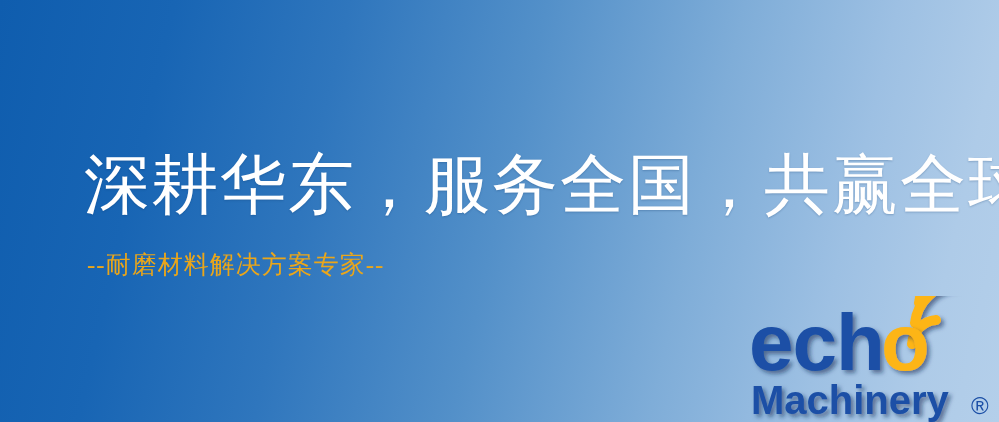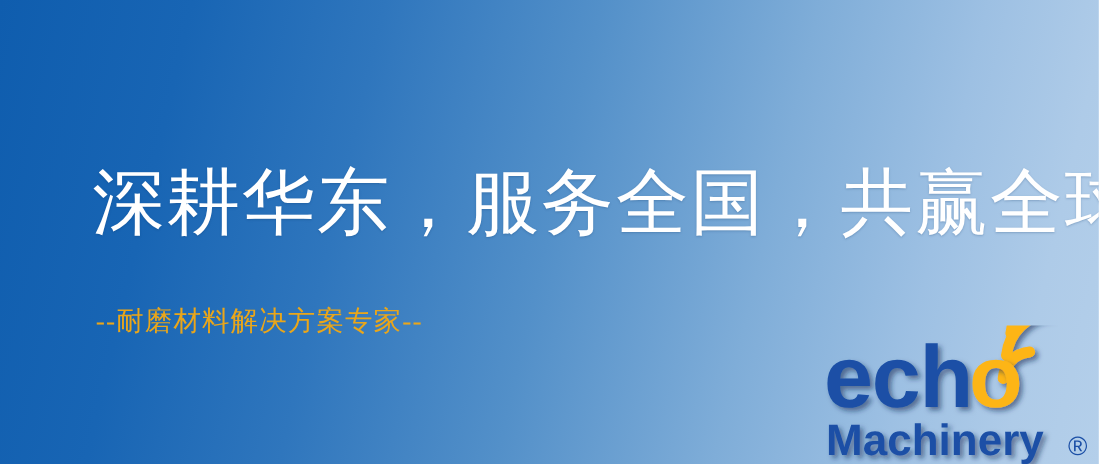--- a/index.html
+++ b/index.html
@@ -36,21 +36,21 @@
     letter-spacing: 2px;
     color: #ffffff;
     white-space: nowrap;
     text-shadow: 0 1px 2px rgba(10, 50, 100, 0.25);
   }
 
   
   #subtitle {
     position: absolute;
     left: 87px;
-    top: 280px;
+    top: 252px;
     font-family: "Liberation Serif", "DejaVu Serif", serif;
     font-size: 25px;
     line-height: 1;
     letter-spacing: 1px;
     color: #eaa61a;
     white-space: nowrap;
   }
 
   
   #logo {

